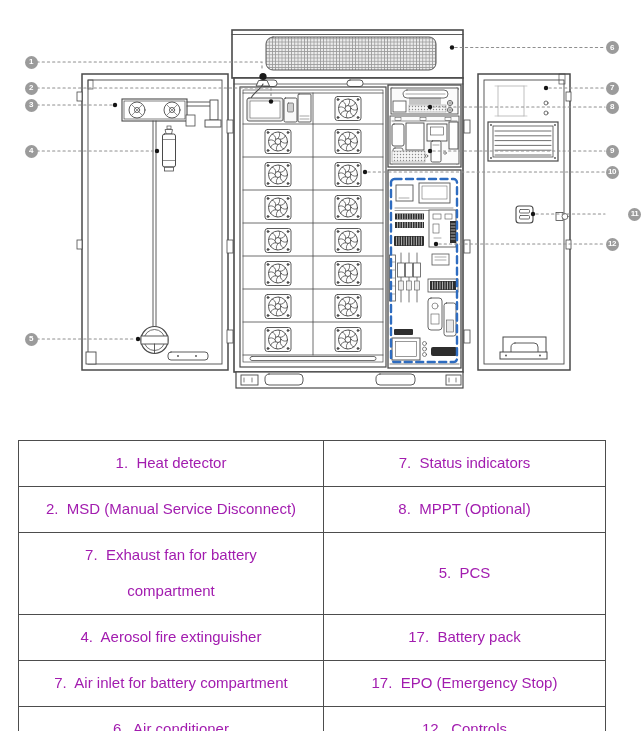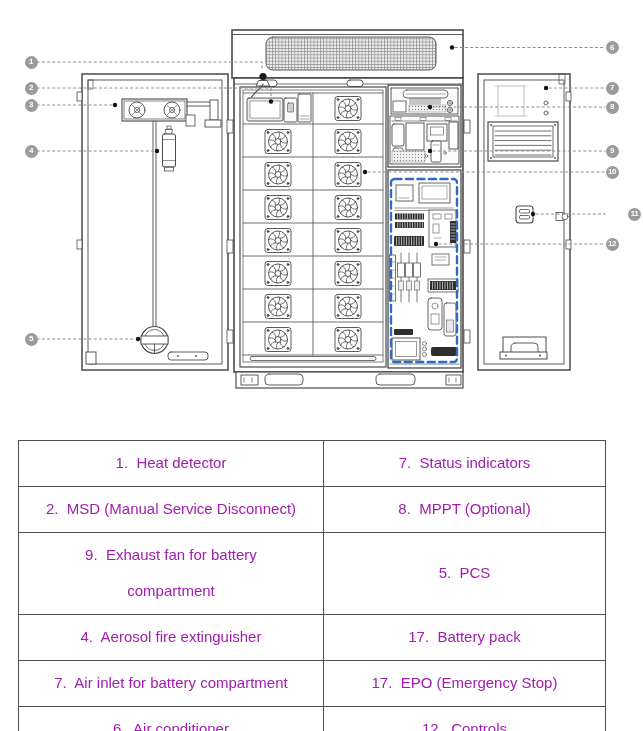--- a/index.html
+++ b/index.html
@@ -361,21 +361,21 @@
     <tbody>
       <tr style="height:37px">
         <td>1.  Heat detector</td>
         <td>7.  Status indicators</td>
       </tr>
       <tr style="height:40px">
         <td>2.  MSD (Manual Service Disconnect)</td>
         <td>8.  MPPT (Optional)</td>
       </tr>
       <tr style="height:76px">
-        <td>9.  Exhaust fan for battery
+        <td>7.  Exhaust fan for battery
 compartment</td>
         <td>5.  PCS</td>
       </tr>
       <tr style="height:37px">
         <td>4.  Aerosol fire extinguisher</td>
         <td>17.  Battery pack</td>
       </tr>
       <tr style="height:38px">
         <td>7.  Air inlet for battery compartment</td>
         <td>17.  EPO (Emergency Stop)</td>

